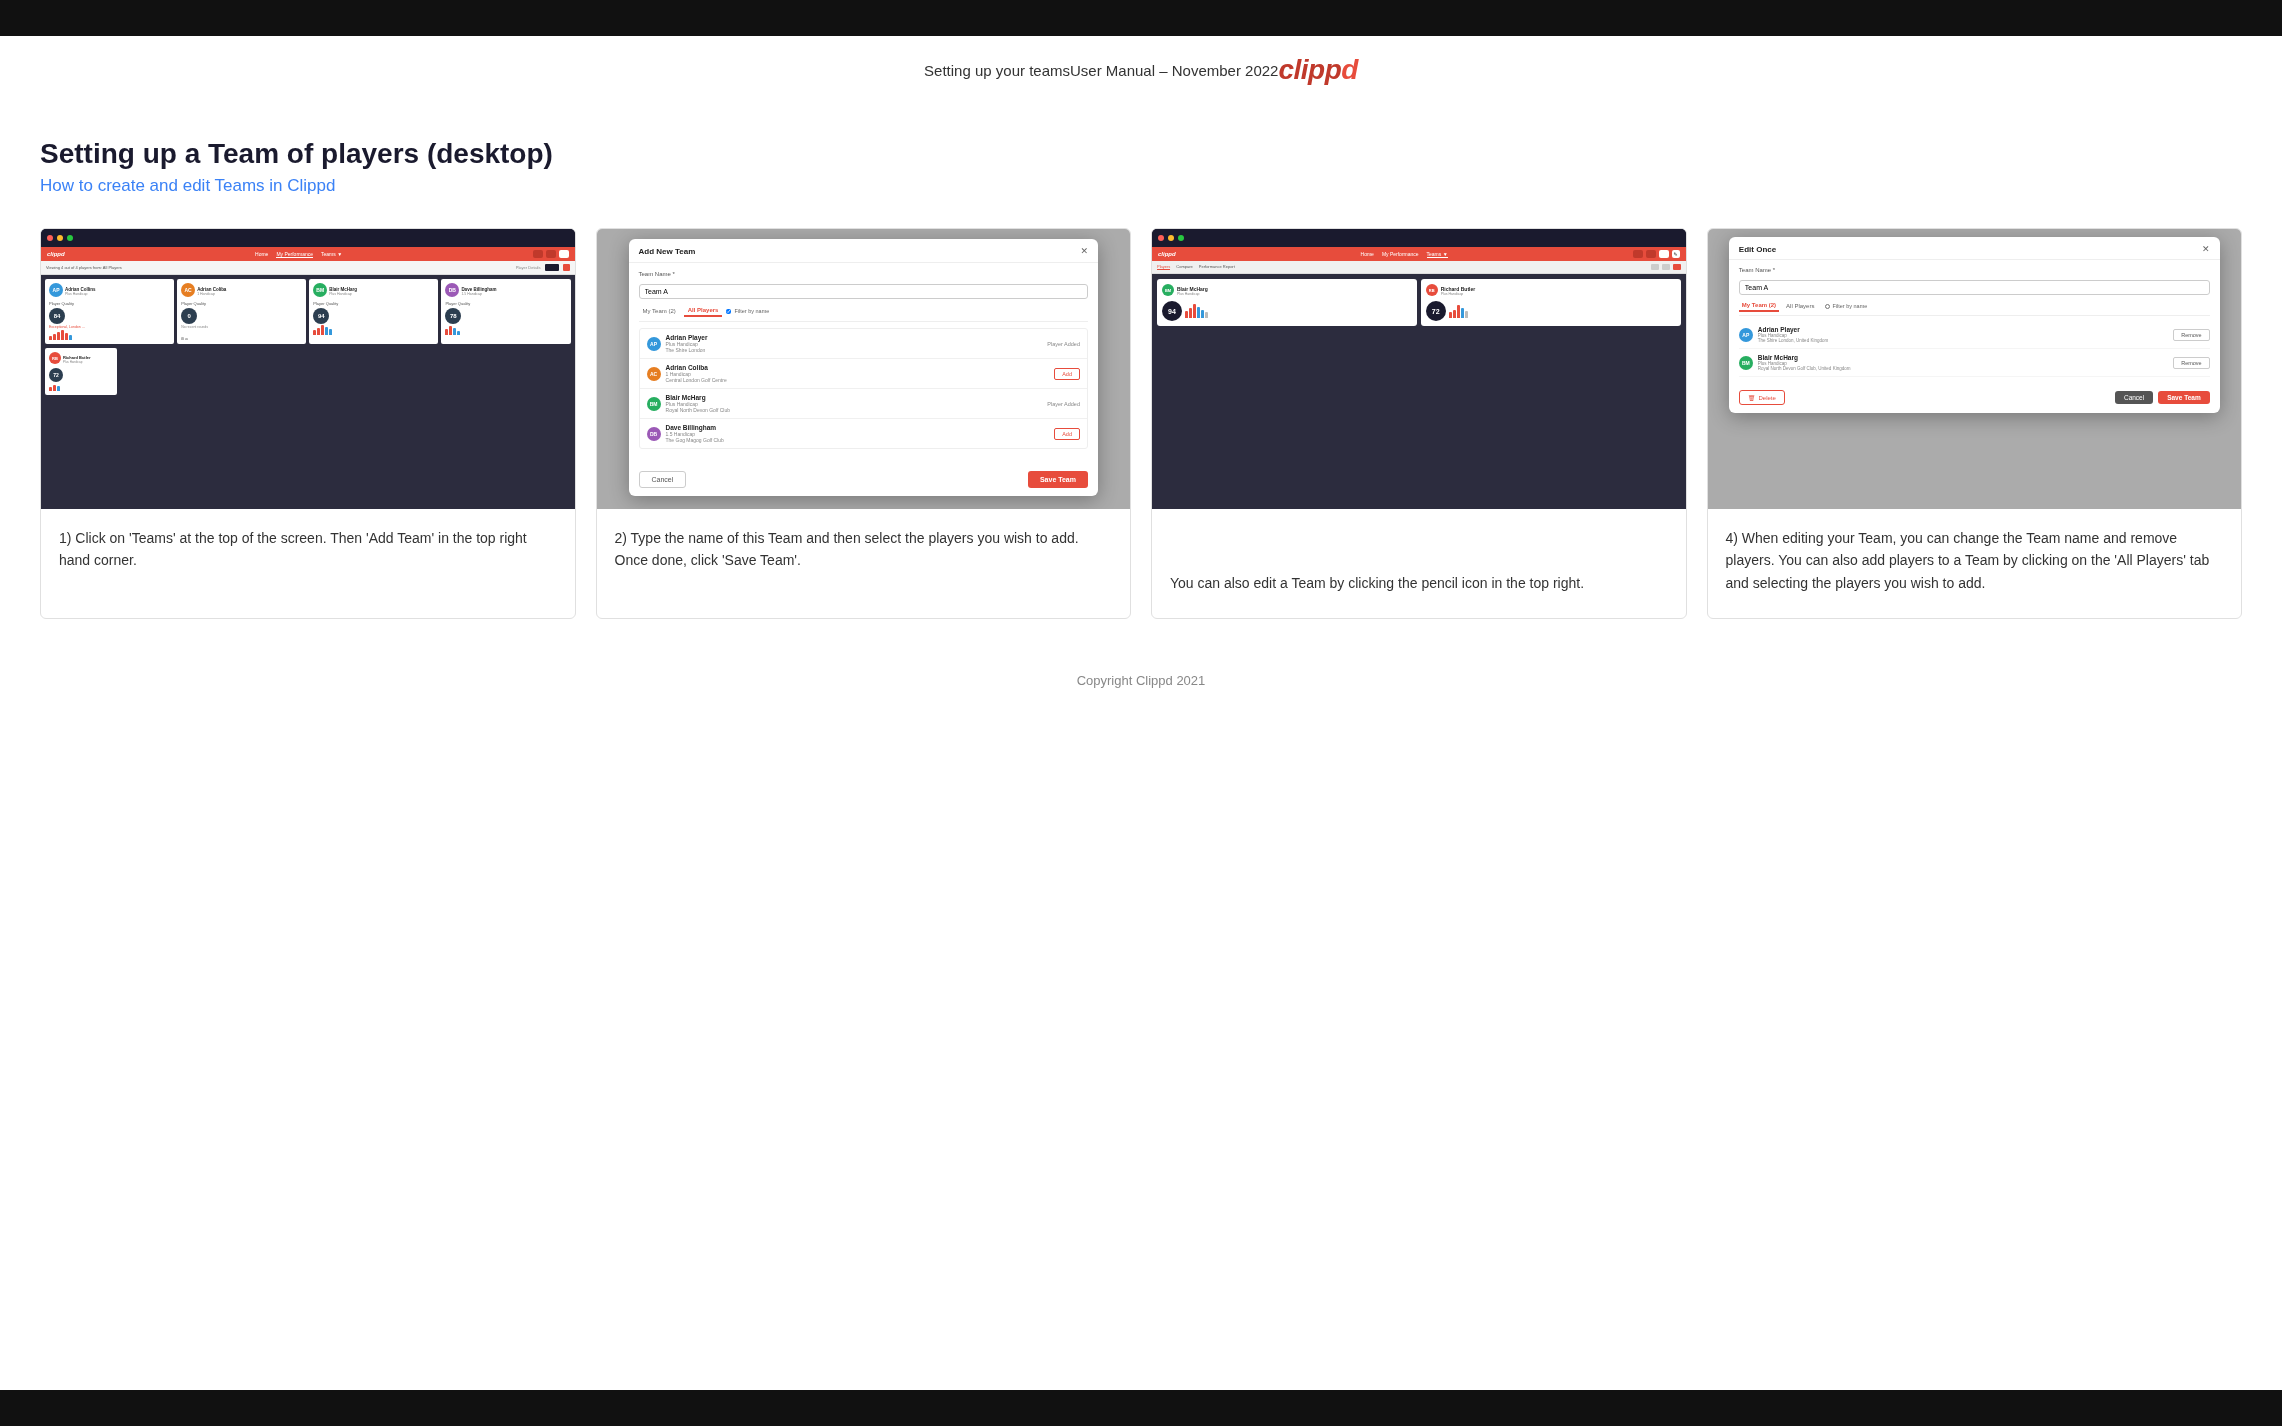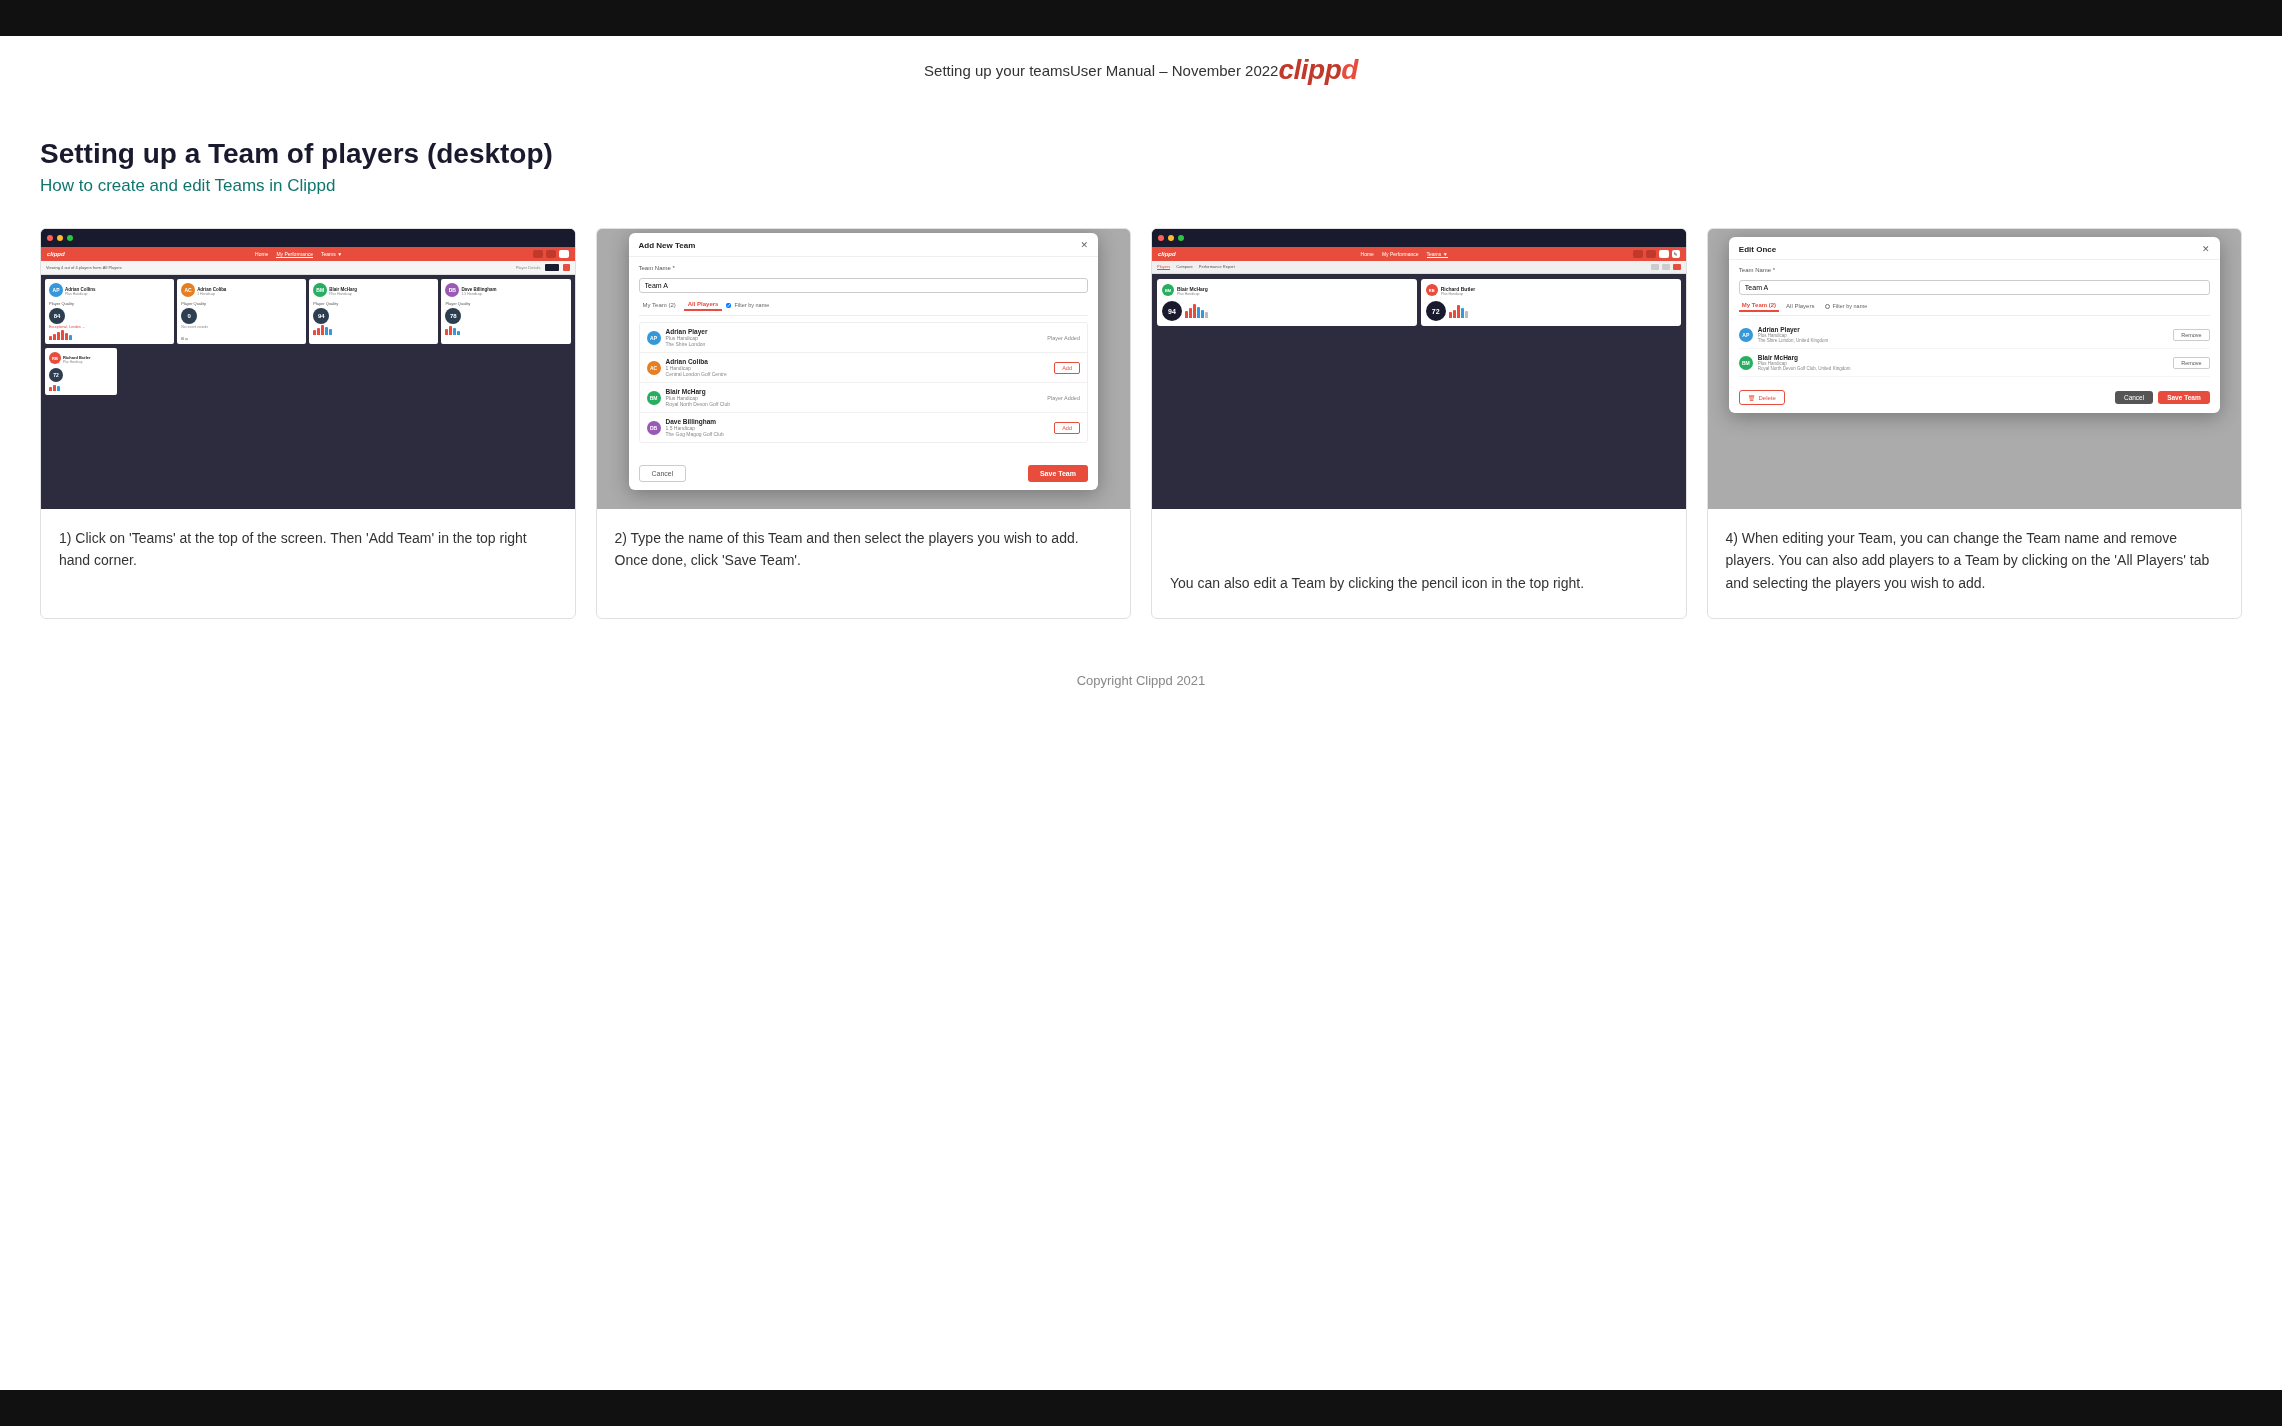--- a/index.html
+++ b/index.html
@@ -40,21 +40,21 @@
 
     .page-title {
       font-size: 28px;
       font-weight: 700;
       color: #1a1a2e;
       margin-bottom: 6px;
     }
 
     .page-subtitle {
       font-size: 17px;
-      color: #0f766e;
+      color: #3b82f6;
       margin-bottom: 32px;
     }
 
     
     .steps-grid {
       display: grid;
       grid-template-columns: repeat(4, 1fr);
       gap: 20px;
       margin-bottom: 40px;
     }
@@ -114,21 +114,21 @@
     }
 
     
     .ss2 {
       background: rgba(0,0,0,0.3);
       width: 100%;
       height: 100%;
       display: flex;
       align-items: flex-start;
       justify-content: center;
-      padding-top: 4px;
+      padding-top: 10px;
     }
     .modal-box {
       background: #fff;
       border-radius: 6px;
       width: 88%;
       padding: 0;
       overflow: hidden;
       box-shadow: 0 4px 20px rgba(0,0,0,0.3);
     }
     .modal-header {

